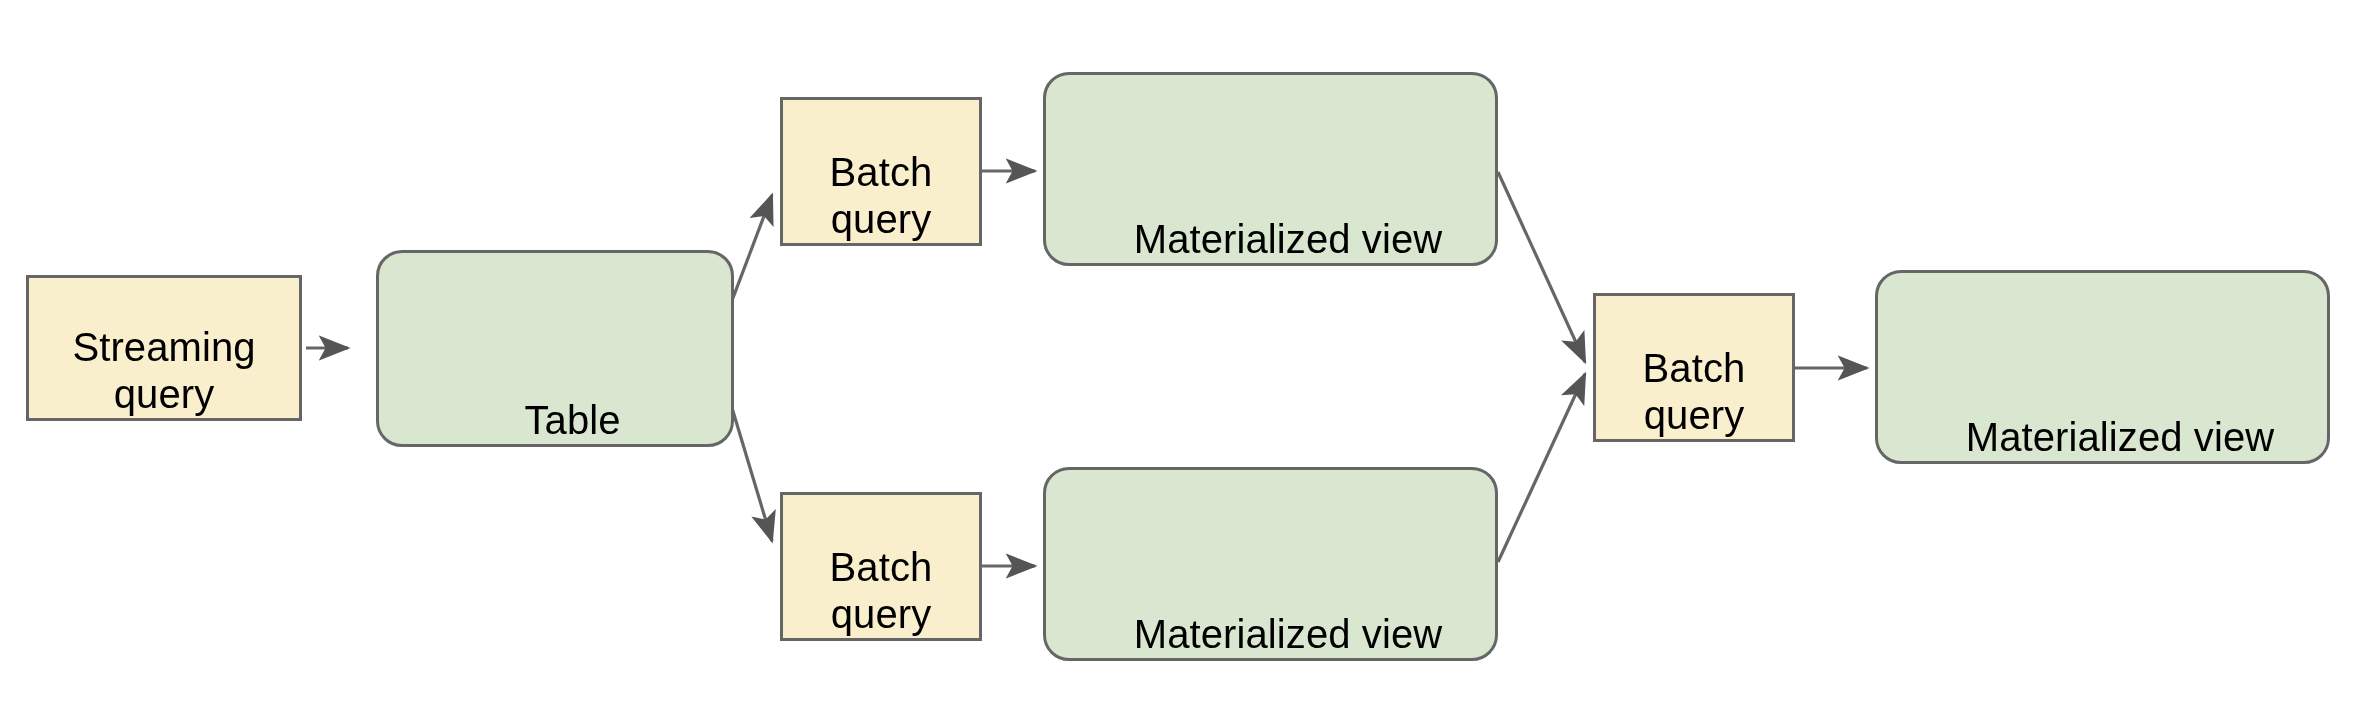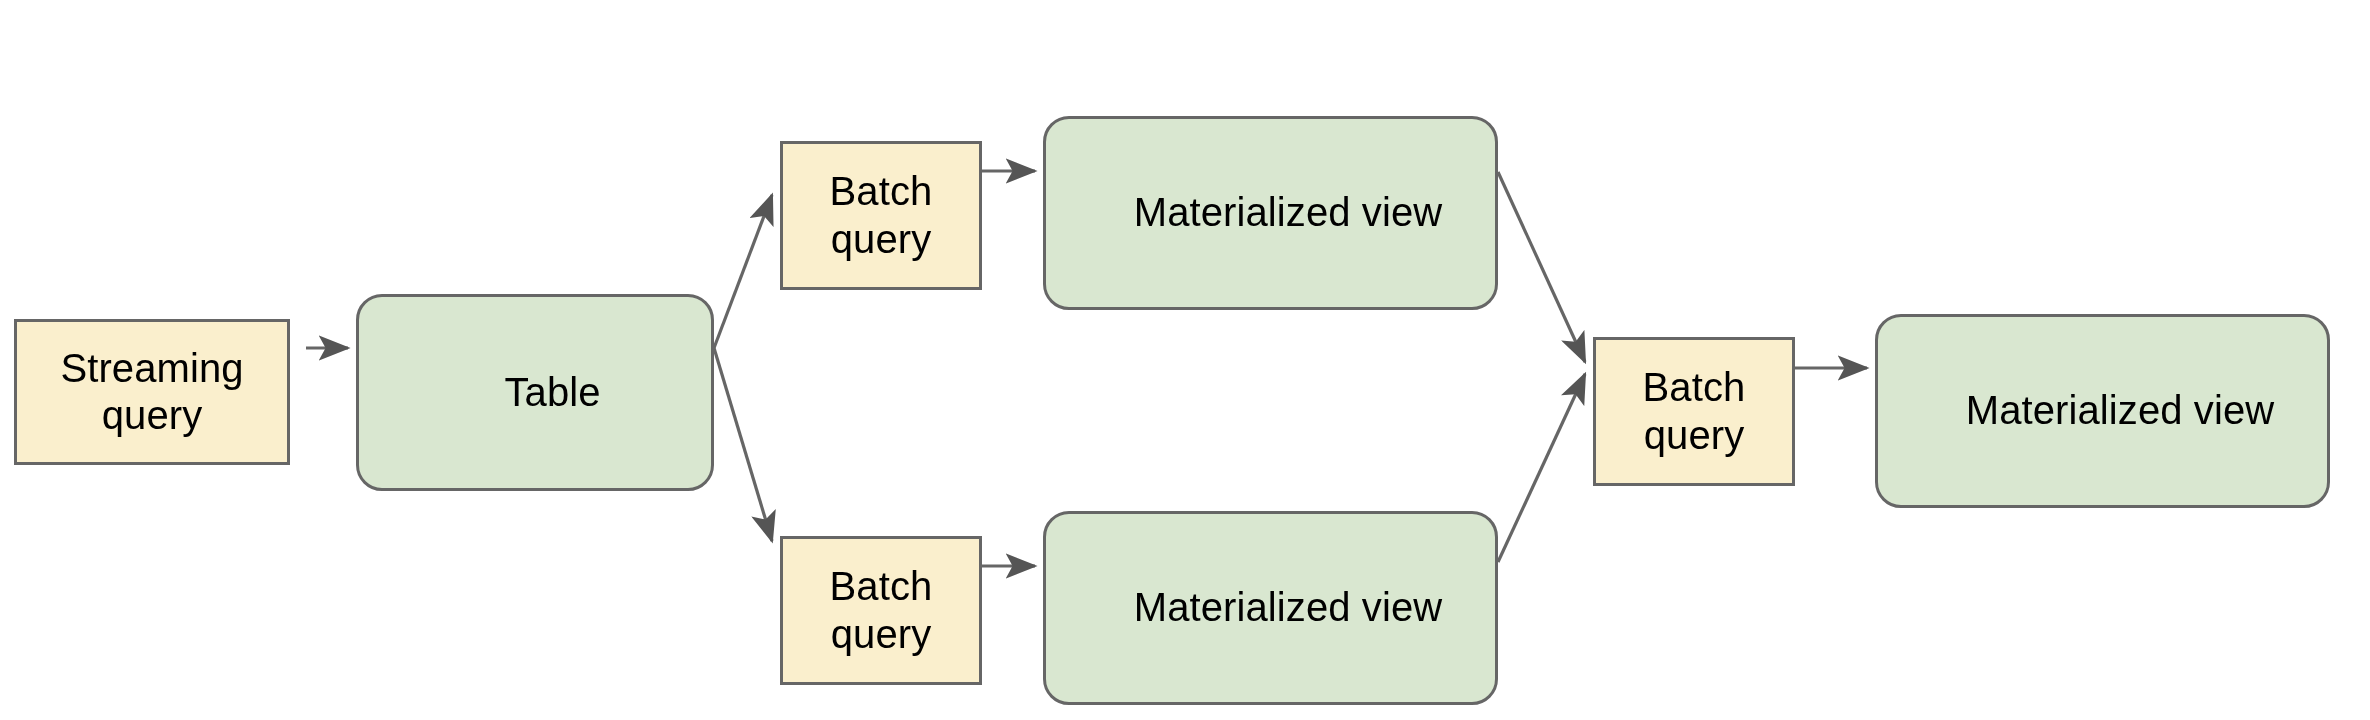--- a/index.html
+++ b/index.html
@@ -25,30 +25,29 @@
     left: 0;
     top: 0;
     width: 2370px;
     height: 720px;
     pointer-events: none;
   }
   .node {
     position: absolute;
     box-sizing: border-box;
     display: flex;
-    align-items: center;
+    align-items: flex-end;
     justify-content: center;
     text-align: center;
     color: #000000;
     font-size: 40px;
     line-height: 1.18;
     letter-spacing: 0.1px;
     white-space: pre-line;
     z-index: 2;
-    margin-top: 44px;
   }
   .node.query {
     background: #FAEFCD;
     border: 3px solid #666666;
     border-radius: 0;
   }
   .node.store {
     background: #D9E7D0;
     border: 3px solid #666666;
     border-radius: 26px;
@@ -71,24 +70,24 @@
         <polyline points="714,348 772,195" fill="none" stroke="#666666" stroke-width="3.2" marker-end="url(#arrowhead)"></polyline>
         <polyline points="714,348 772,541" fill="none" stroke="#666666" stroke-width="3.2" marker-end="url(#arrowhead)"></polyline>
         <polyline points="982,171 1035,171" fill="none" stroke="#666666" stroke-width="3.2" marker-end="url(#arrowhead)"></polyline>
         <polyline points="982,566 1035,566" fill="none" stroke="#666666" stroke-width="3.2" marker-end="url(#arrowhead)"></polyline>
         <polyline points="1498,172 1585,362" fill="none" stroke="#666666" stroke-width="3.2" marker-end="url(#arrowhead)"></polyline>
         <polyline points="1498,562 1585,374" fill="none" stroke="#666666" stroke-width="3.2" marker-end="url(#arrowhead)"></polyline>
         <polyline points="1795,368 1867,368" fill="none" stroke="#666666" stroke-width="3.2" marker-end="url(#arrowhead)"></polyline>
       </g>
   </svg>
 
-  <div class="node query" style="left: 14px; top: 275px; width: 276px; height: 146px;"><span>Streaming
+  <div class="node query" style="left: 26px; top: 275px; width: 276px; height: 146px;"><span>Streaming
 query</span></div>
 
-  <div class="node store" style="left: 356px; top: 250px; width: 358px; height: 197px;"><span>Table</span></div>
+  <div class="node store" style="left: 376px; top: 250px; width: 358px; height: 197px;"><span>Table</span></div>
 
   <div class="node query" style="left: 780px; top: 97px; width: 202px; height: 149px;"><span>Batch
 query</span></div>
 
   <div class="node store" style="left: 1043px; top: 72px; width: 455px; height: 194px;"><span>Materialized view</span></div>
 
   <div class="node query" style="left: 780px; top: 492px; width: 202px; height: 149px;"><span>Batch
 query</span></div>
 
   <div class="node store" style="left: 1043px; top: 467px; width: 455px; height: 194px;"><span>Materialized view</span></div>

